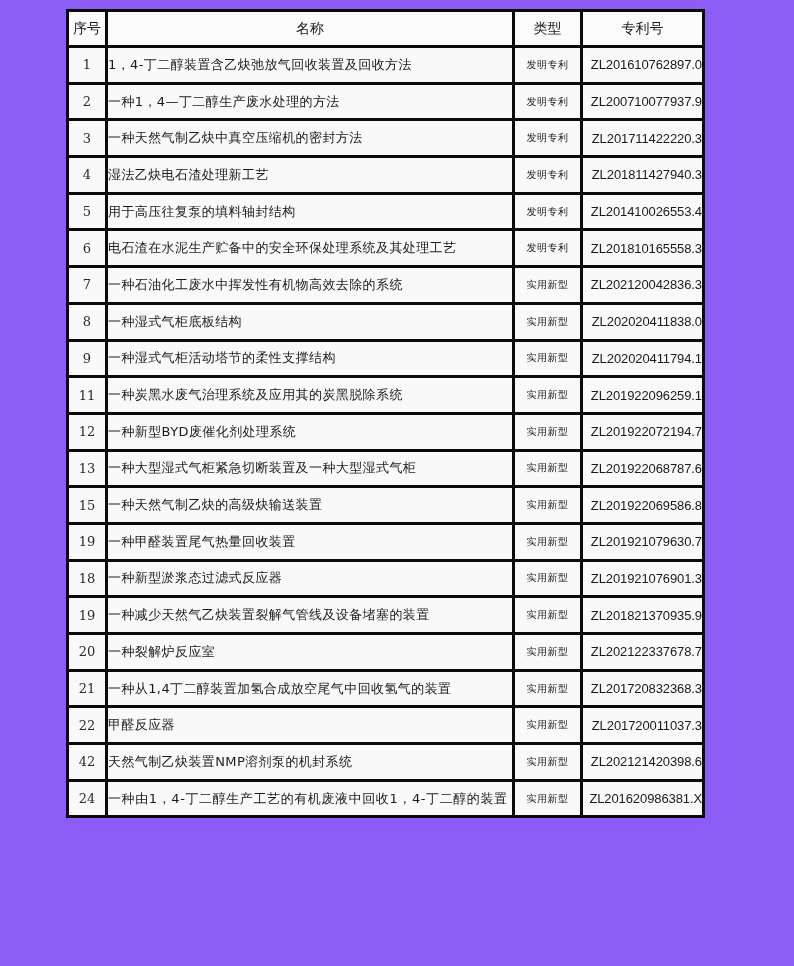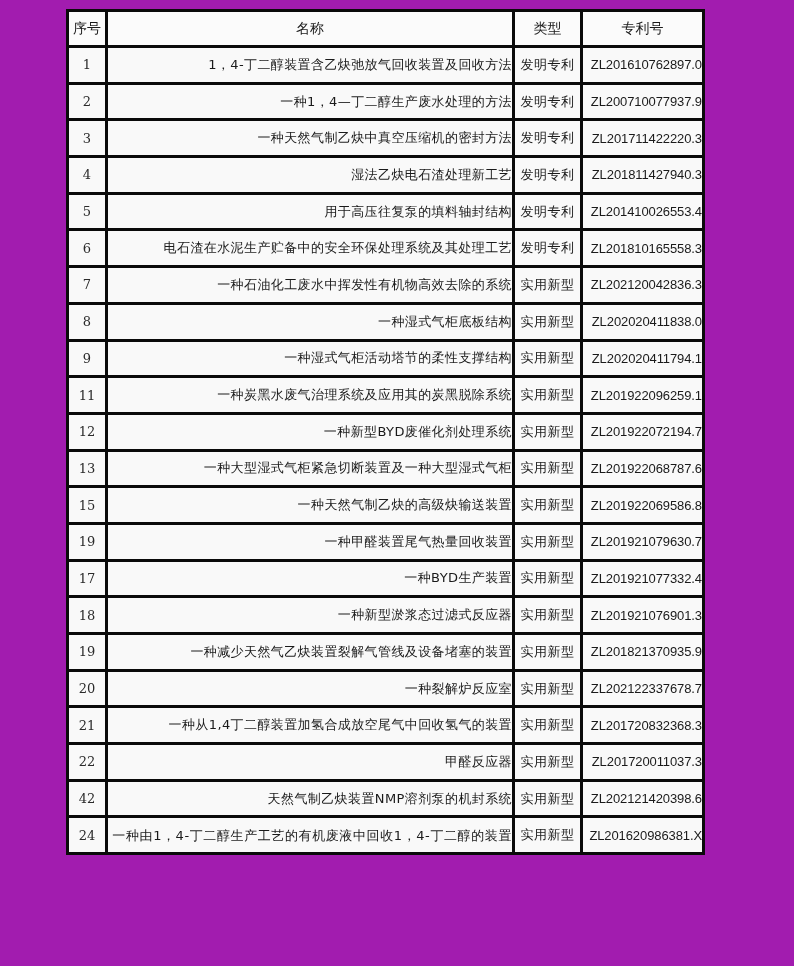--- a/index.html
+++ b/index.html
@@ -7,21 +7,21 @@
       padding: 0;
       background: #ffffff;
       width: 794px;
       height: 966px;
       overflow: hidden;
     }
     .page {
       position: relative;
       width: 794px;
       height: 966px;
-      background: #a21caf;
+      background: #8b5cf6;
     }
     table.patents {
       position: absolute;
       left: 66px;
       top: 9px;
       border-collapse: collapse;
       table-layout: fixed;
       width: 636px;
       font-family: "DejaVu Sans", "Liberation Sans", sans-serif;
       color: #1a1a1a;
@@ -48,35 +48,35 @@
     col.c-name { width: 407px; }
     col.c-type { width: 68px; }
     col.c-no { width: 122px; }
     td.idx {
       text-align: center;
       font-family: "DejaVu Serif", "Liberation Serif", serif;
       font-size: 13px;
       color: #2a2a2a;
     }
     td.name {
-      text-align: right;
+      text-align: left;
       padding-left: 3px;
       font-size: 13px;
       letter-spacing: 0.4px;
       margin-left: 12px;
     }
     td.name.wrap {
       white-space: normal;
       line-height: 15px;
       font-size: 13px;
       letter-spacing: 0.6px;
     }
     td.type {
       text-align: center;
-      font-size: 13px;
+      font-size: 10px;
       letter-spacing: 0.5px;
     }
     td.pno {
       text-align: right;
       padding-left: 2px;
       font-family: "Liberation Sans", "DejaVu Sans", sans-serif;
       font-size: 13px;
       letter-spacing: -0.1px;
     }
   </style>
@@ -178,26 +178,20 @@
         <td class="type">实用新型</td>
         <td class="pno">ZL201922069586.8</td>
       </tr>
       <tr>
         <td class="idx">19</td>
         <td class="name">一种甲醛装置尾气热量回收装置</td>
         <td class="type">实用新型</td>
         <td class="pno">ZL201921079630.7</td>
       </tr>
       <tr>
-        <td class="idx">17</td>
-        <td class="name">一种BYD生产装置</td>
-        <td class="type">实用新型</td>
-        <td class="pno">ZL201921077332.4</td>
-      </tr>
-      <tr>
         <td class="idx">18</td>
         <td class="name">一种新型淤浆态过滤式反应器</td>
         <td class="type">实用新型</td>
         <td class="pno">ZL201921076901.3</td>
       </tr>
       <tr>
         <td class="idx">19</td>
         <td class="name">一种减少天然气乙炔装置裂解气管线及设备堵塞的装置</td>
         <td class="type">实用新型</td>
         <td class="pno">ZL201821370935.9</td>

